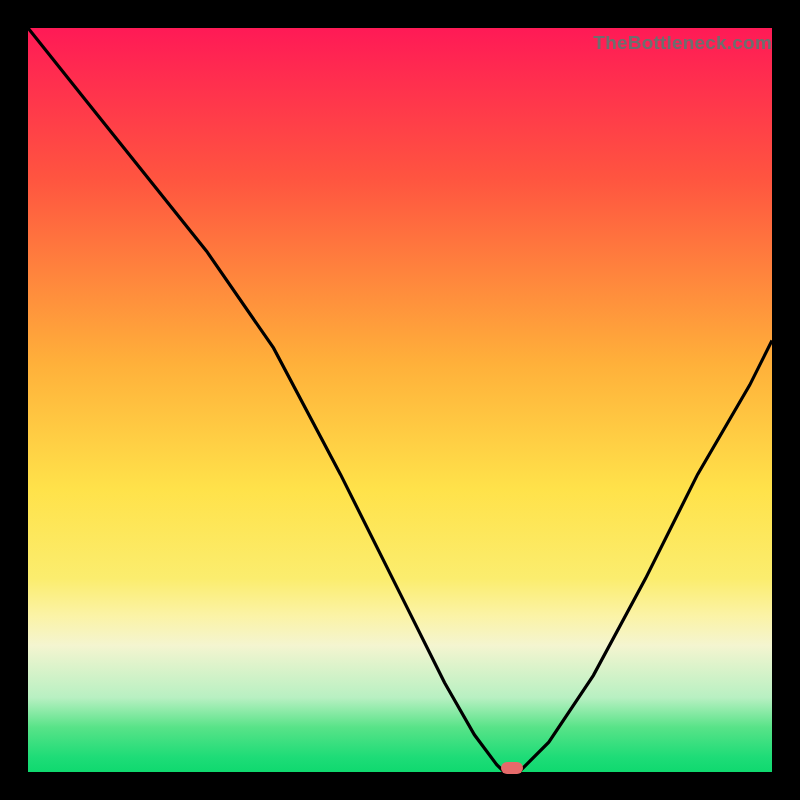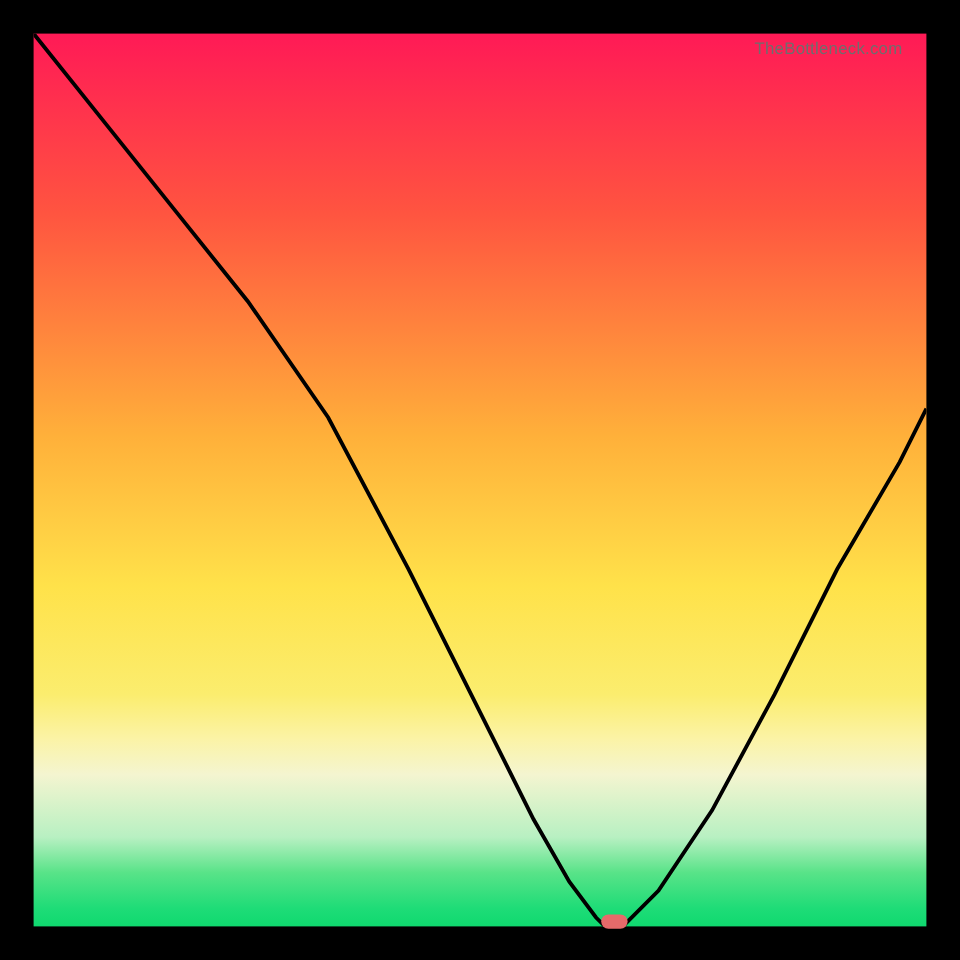--- a/index.html
+++ b/index.html
@@ -35,23 +35,23 @@
       #f4f5d0 83%,
       #b8f0c2 90%,
       #58e388 94%,
       #1edc77 98%,
       #0fd96f 100%
     );
   }
   .watermark {
     position: absolute;
     top: 4px;
-    right: 20px;
-    font-size: 14px;
-    font-weight: 400;
+    right: 0;
+    font-size: 19px;
+    font-weight: 700;
     color: #6e6e6e;
     letter-spacing: 0.2px;
     user-select: none;
   }
   svg.curve {
     position: absolute;
     left: 0;
     top: 0;
     width: 744px;
     height: 744px;

